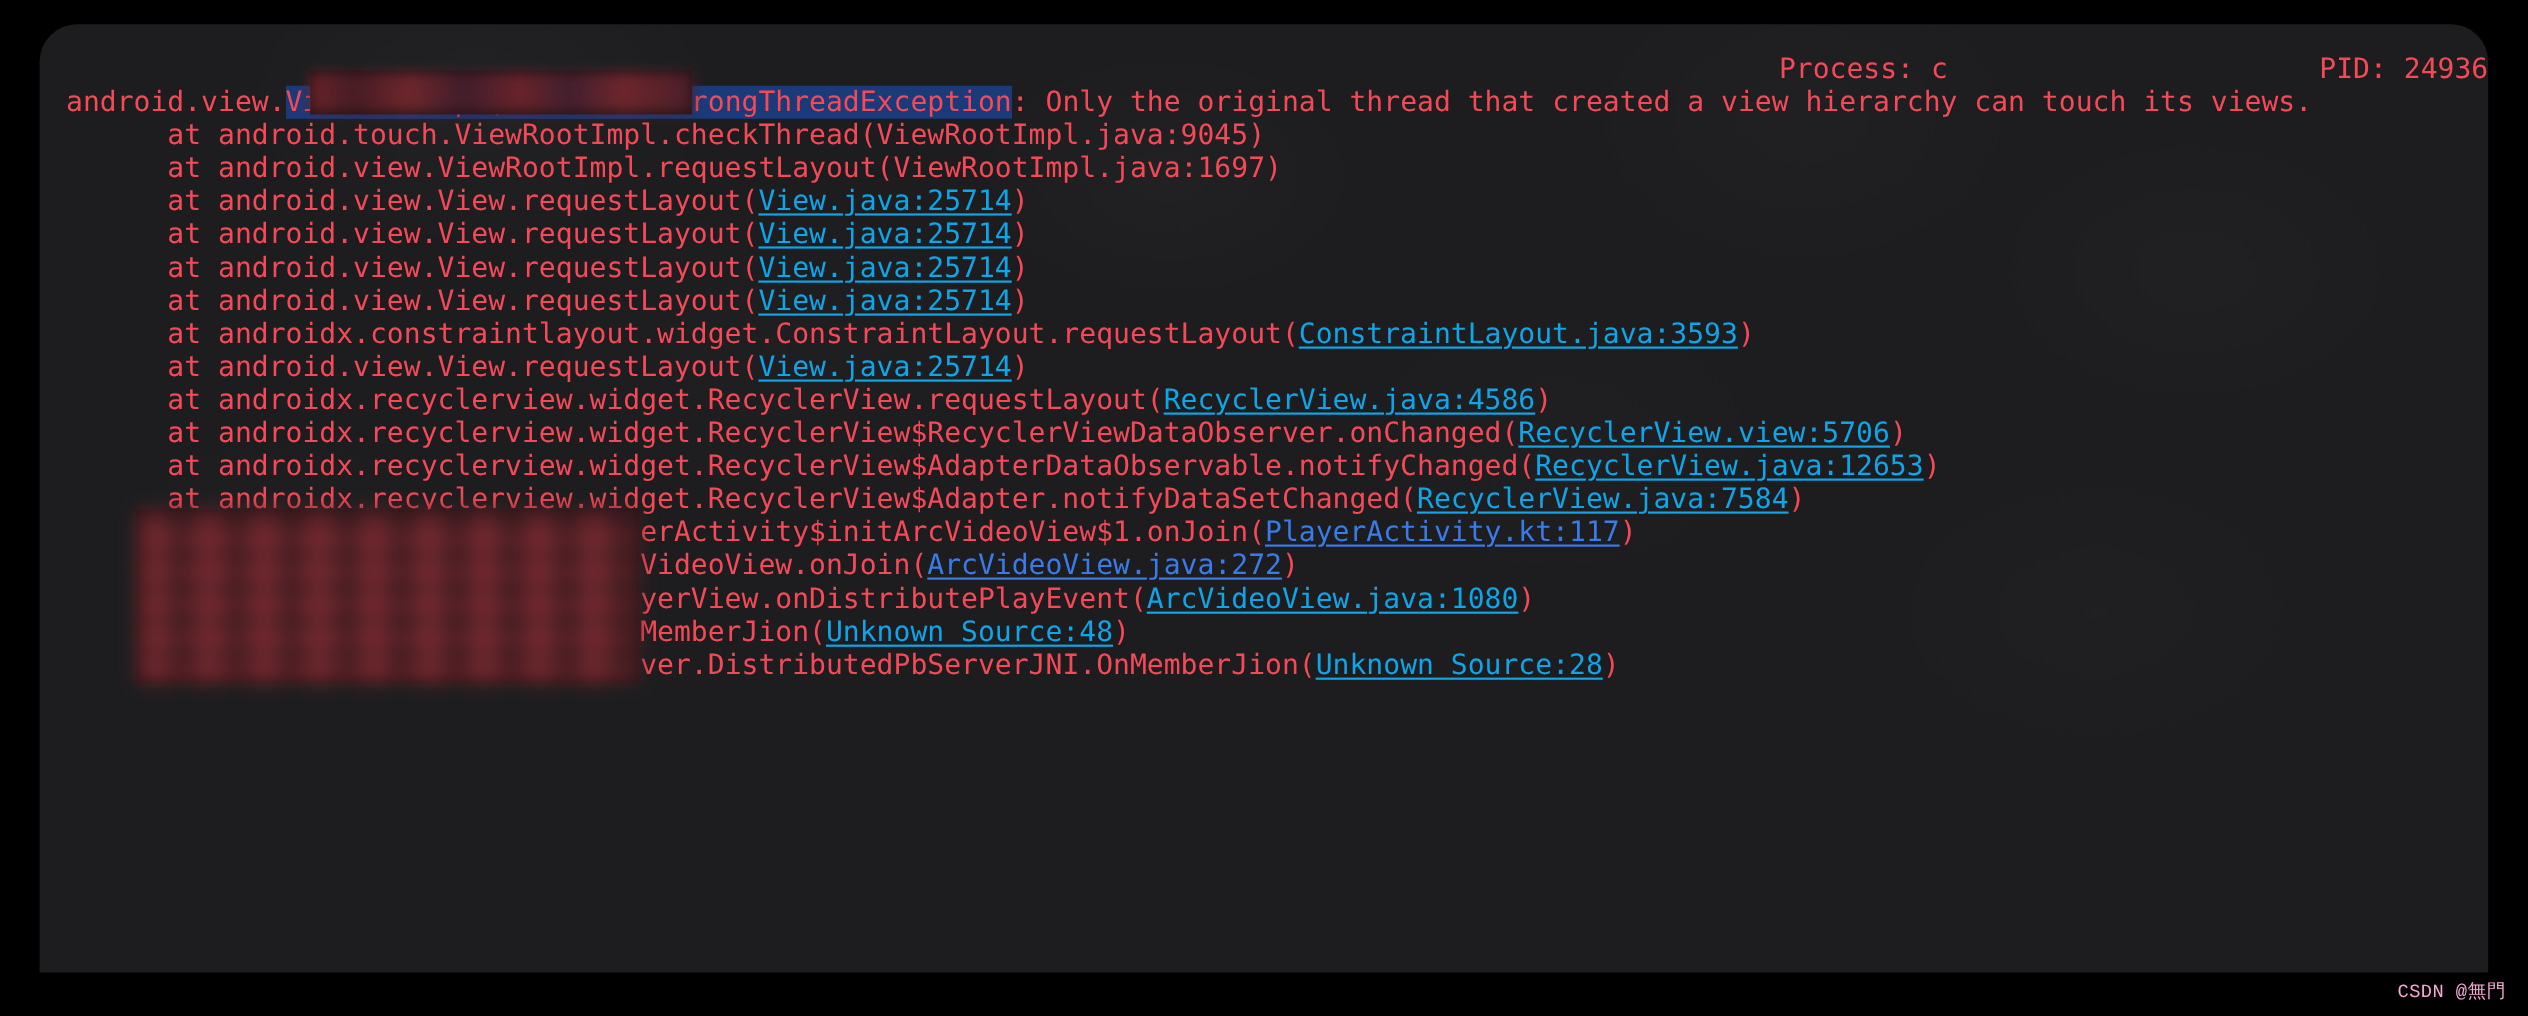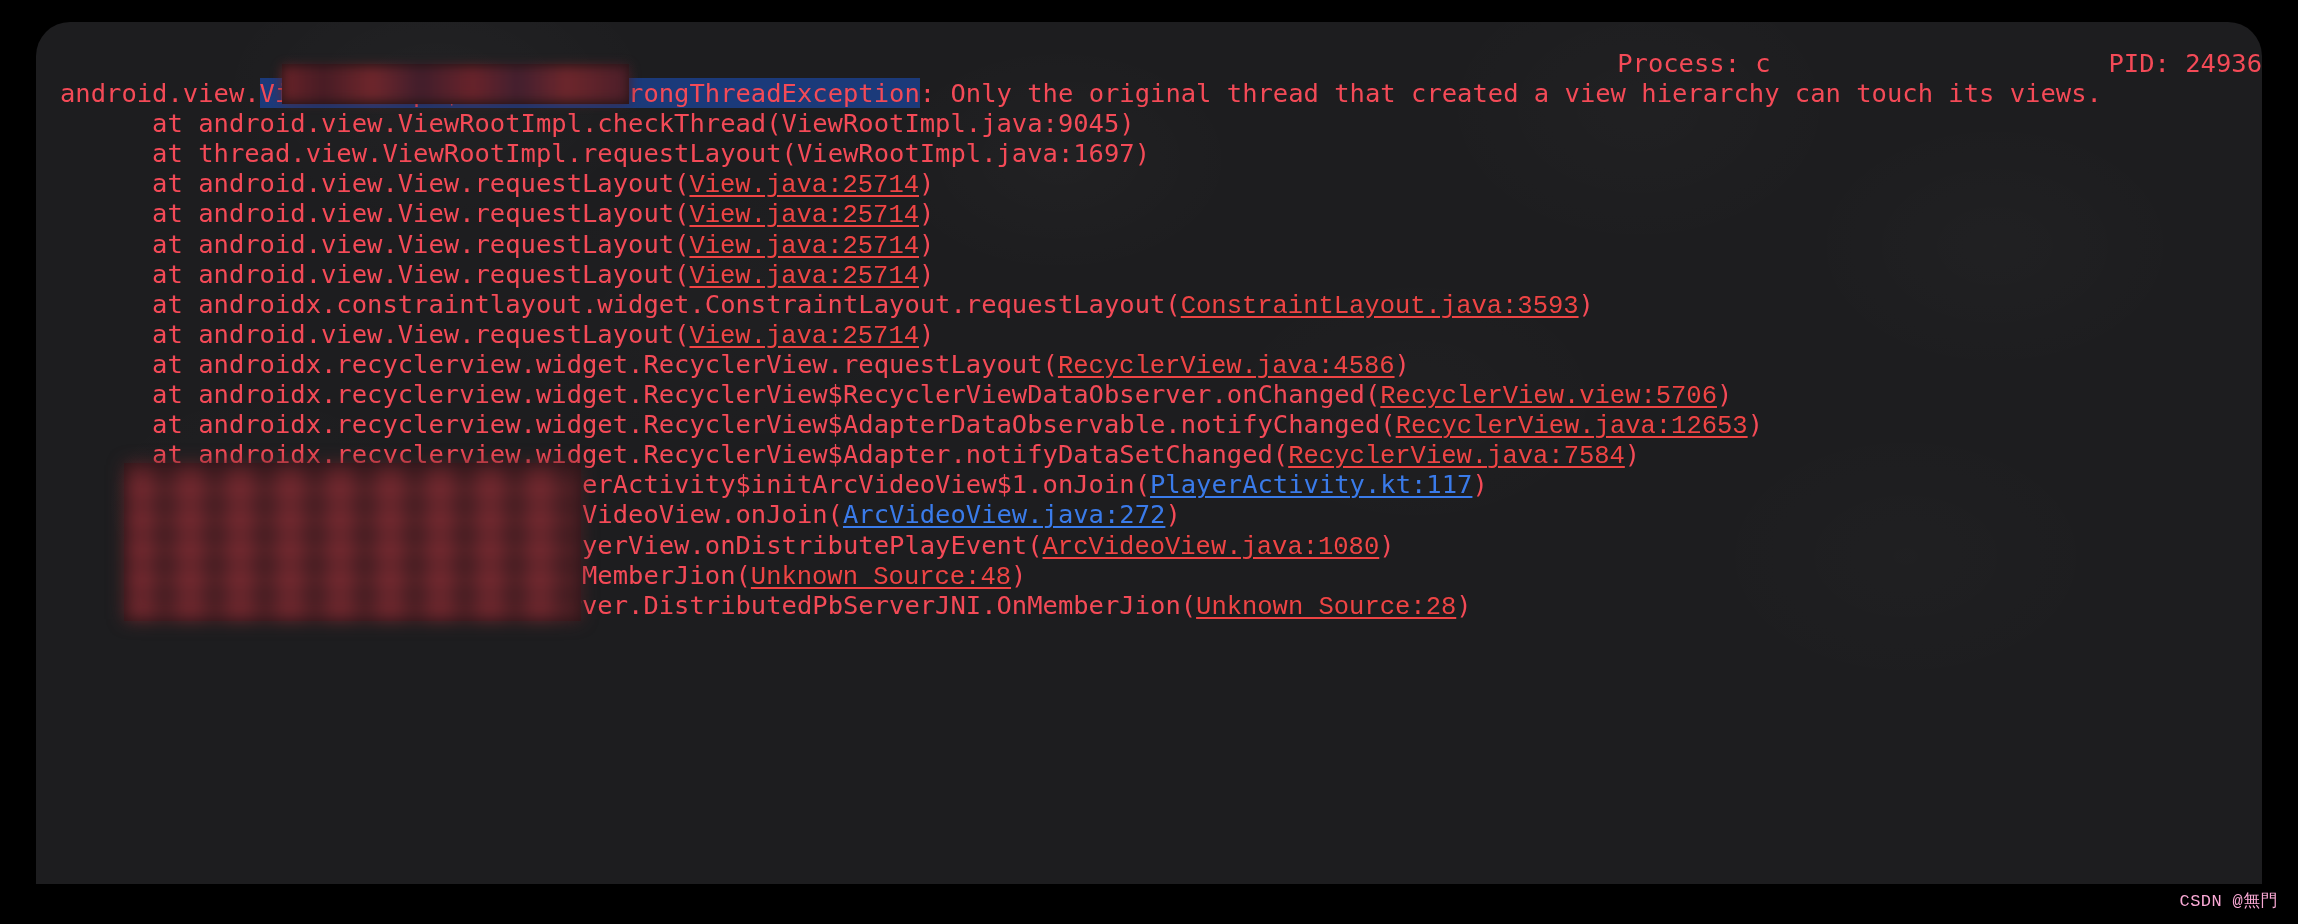--- a/index.html
+++ b/index.html
@@ -72,25 +72,24 @@
   .log-line.exc      { padding-left: 24px; }
   .log-line.frame    { padding-left: 24px; }
 
   .sel {
     background: #1b3a7a;
     color: #f44a57;
   }
 
   
   .link-dim {
-    color: #ef4444;
+    color: #0ea5e9;
     text-decoration: underline;
     text-decoration-thickness: 1.5px;
     text-underline-offset: 3px;
-    font-family: Liberation Mono, monospace;
   }
   
   .link-blue {
     color: #3a7bea;
     text-decoration: underline;
     text-decoration-thickness: 1.5px;
     text-underline-offset: 3px;
     margin-top: 20px;
   }
 
@@ -175,22 +174,22 @@
 <body>
 
 <div id="stage">
 
   <div id="console-panel">
     <div id="panel-noise"></div>
 
     <div id="log">
         <div class="log-line head" style="padding-top: 26px;"><span>Process: </span><span>c</span><span>                      </span><span>PID: </span><span>24936</span></div>
         <div class="log-line exc"><span>android.view.</span><span class="sel">ViewRootImpl$CalledFromWrongThreadException</span><span>: Only the original thread that created a view hierarchy can touch its views.</span></div>
-        <div class="log-line frame"><span>      at </span><span>android.view.ViewRootImpl.checkThread(</span><span>ViewRootImpl.java:9045</span><span>)</span></div>
-        <div class="log-line frame"><span>      at </span><span>thread.view.ViewRootImpl.requestLayout(</span><span>ViewRootImpl.java:1697</span><span>)</span></div>
+        <div class="log-line frame"><span>      at </span><span>android.touch.ViewRootImpl.checkThread(</span><span>ViewRootImpl.java:9045</span><span>)</span></div>
+        <div class="log-line frame"><span>      at </span><span>android.view.ViewRootImpl.requestLayout(</span><span>ViewRootImpl.java:1697</span><span>)</span></div>
         <div class="log-line frame"><span>      at </span><span>android.view.View.requestLayout(</span><span class="link-dim">View.java:25714</span><span>)</span></div>
         <div class="log-line frame"><span>      at </span><span>android.view.View.requestLayout(</span><span class="link-dim">View.java:25714</span><span>)</span></div>
         <div class="log-line frame"><span>      at </span><span>android.view.View.requestLayout(</span><span class="link-dim">View.java:25714</span><span>)</span></div>
         <div class="log-line frame"><span>      at </span><span>android.view.View.requestLayout(</span><span class="link-dim">View.java:25714</span><span>)</span></div>
         <div class="log-line frame"><span>      at </span><span>androidx.constraintlayout.widget.ConstraintLayout.requestLayout(</span><span class="link-dim">ConstraintLayout.java:3593</span><span>)</span></div>
         <div class="log-line frame"><span>      at </span><span>android.view.View.requestLayout(</span><span class="link-dim">View.java:25714</span><span>)</span></div>
         <div class="log-line frame"><span>      at </span><span>androidx.recyclerview.widget.RecyclerView.requestLayout(</span><span class="link-dim">RecyclerView.java:4586</span><span>)</span></div>
         <div class="log-line frame"><span>      at </span><span>androidx.recyclerview.widget.RecyclerView$RecyclerViewDataObserver.onChanged(</span><span class="link-dim">RecyclerView.view:5706</span><span>)</span></div>
         <div class="log-line frame"><span>      at </span><span>androidx.recyclerview.widget.RecyclerView$AdapterDataObservable.notifyChanged(</span><span class="link-dim">RecyclerView.java:12653</span><span>)</span></div>
         <div class="log-line frame"><span>      at </span><span>androidx.recyclerview.widget.RecyclerView$Adapter.notifyDataSetChanged(</span><span class="link-dim">RecyclerView.java:7584</span><span>)</span></div>

